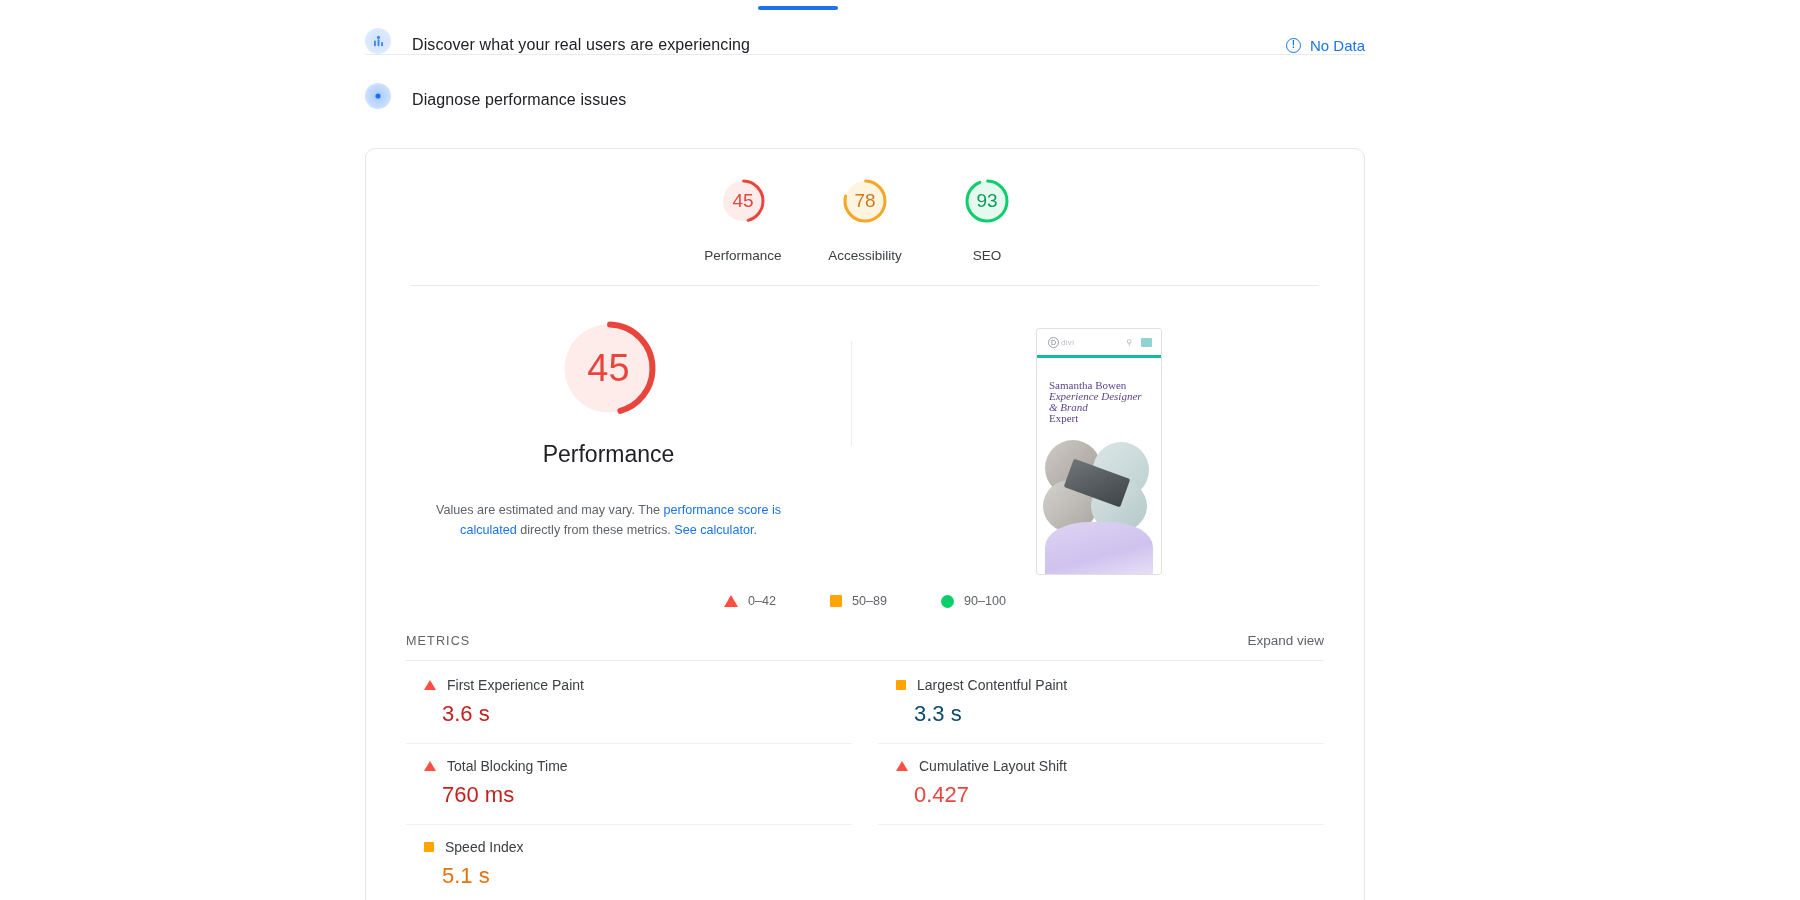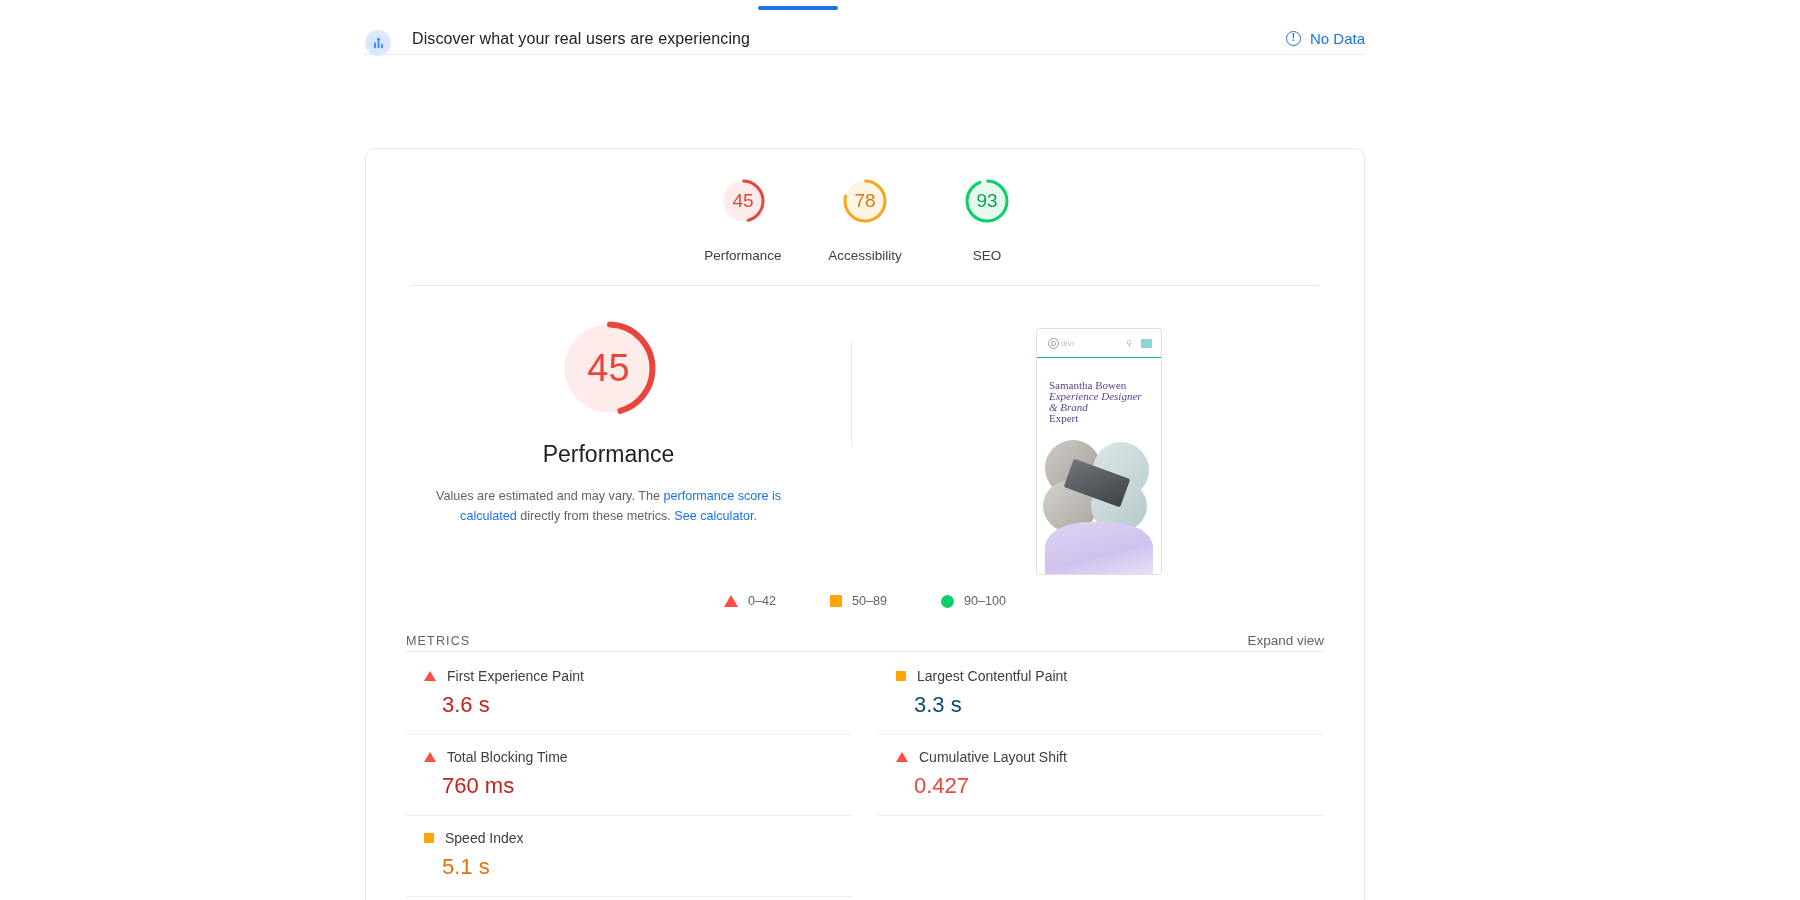--- a/index.html
+++ b/index.html
@@ -15,22 +15,22 @@
   .tab-indicator {
     position: absolute; left: 758px; top: 6px;
     width: 80px; height: 4px; border-radius: 2px; background: #1a73e8;
   }
 
   
   .content { position: absolute; left: 365px; top: 0; width: 1000px; }
 
   
   .section-row {
-    display: flex; align-items: flex-start;
-    height: 54px; padding-top: 30px;
+    display: flex; align-items: flex-end;
+    height: 54px; padding-top: 8px;
   }
   .section-row .label {
     font-size: 16px; color: #202124; margin-left: 21px; letter-spacing: .1px;
   }
   .divider-line { height: 1px; background: #e8eaed; width: 1000px; }
 
   .icon-disc {
     width: 26px; height: 26px; border-radius: 50%;
     display: flex; align-items: center; justify-content: center;
     flex: 0 0 auto;
@@ -76,39 +76,39 @@
     position: absolute; left: 0; top: 0; width: 485px;
     display: flex; flex-direction: column; align-items: center; padding-top: 30px;
   }
   .gauge-big-wrap { position: relative; width: 105px; height: 105px; }
   .gauge-big-num {
     position: absolute; inset: 0; display: flex; align-items: center; justify-content: center;
     font-size: 38px; color: #e8453c;
   }
   .hero-title { margin-top: 20px; font-size: 23px; color: #202124; font-weight: 400; }
   .hero-desc {
-    margin-top: 18px; width: 400px; text-align: center;
+    margin-top: 32px; width: 400px; text-align: center;
     font-size: 12.6px; line-height: 20px; color: #5f6368;
   }
   .hero-desc a { color: #1a73e8; text-decoration: none; }
 
   .hero-divider {
     position: absolute; left: 485px; top: 55px; width: 1px; height: 105px;
     background: #ededed;
   }
 
   
   .thumb {
     position: absolute; left: 670px; top: 42px;
     width: 126px; height: 247px;
     border: 1px solid #e0e0e0; border-radius: 3px; background: #fff; overflow: hidden;
   }
   .thumb-head {
     height: 29px; display: flex; align-items: center; padding: 0 9px 0 11px;
-    border-bottom: 1px solid #14b8a6;
+    border-bottom: 3px solid #14b8a6;
   }
   .thumb-logo { display: flex; align-items: center; gap: 2px; }
   .thumb-logo-circle {
     width: 11px; height: 11px; border-radius: 50%; border: 1px solid #9aa0a6;
     font-size: 7px; line-height: 9px; text-align: center; color: #7a7f85;
   }
   .thumb-logo-text { font-size: 8px; color: #b9bdc2; letter-spacing: .3px; }
   .thumb-search { margin-left: auto; font-size: 8px; color: #b0b5ba; }
   .thumb-burger { margin-left: 9px; width: 11px; height: 9px; background: #8fd3d3; border-radius: 1px; }
   .thumb-heading {
@@ -130,21 +130,21 @@
     margin-top: -22px;
   }
   .legend-item { display: flex; align-items: center; gap: 10px; font-size: 12.6px; color: #5f6368; }
   .sw-tri { width: 0; height: 0; border-left: 7px solid transparent; border-right: 7px solid transparent; border-bottom: 12px solid #ff4e42; }
   .sw-sq { width: 12px; height: 12px; background: #ffa400; border-radius: 1px; }
   .sw-ci { width: 13px; height: 13px; border-radius: 50%; background: #0cce6b; }
 
   
   .metrics-head {
     display: flex; align-items: flex-end; margin: 25px 40px 0 40px;
-    padding-bottom: 3px; border-bottom: 1px solid #ebebeb;
+    padding-bottom: 12px; border-bottom: 1px solid #ebebeb;
   }
   .metrics-title { font-size: 12.6px; color: #5f6368; letter-spacing: 1.1px; }
   .expand-view { margin-left: auto; font-size: 13.5px; color: #5f6368; cursor: pointer; }
 
   .metrics-grid {
     display: flex; gap: 26px; margin: 0 40px; padding-top: 2px;
   }
   .metrics-col { flex: 1; }
   .metric-row { padding: 14px 0 16px 0; border-bottom: 1px solid #f0f0f0; }
   .metric-head { display: flex; align-items: center; gap: 11px; padding-left: 18px; }
@@ -172,20 +172,28 @@
         </svg>
       </div>
       <span class="label">Discover what your real users are experiencing</span>
       <div class="no-data">
         <span class="info-circle">!</span>
         <span>No Data</span>
       </div>
     </div>
     <div class="divider-line"></div>
 
+    <div class="section-row">
+      <div class="icon-disc icon-diagnose">
+        <svg width="12" height="12" viewBox="0 0 12 12">
+          <circle cx="6" cy="6" r="2.6" fill="#1a73e8"></circle>
+        </svg>
+      </div>
+      <span class="label">Diagnose performance issues</span>
+    </div>
   </div>
 
   <div class="card">
 
     <div class="gauges">
       <div class="gauge-item">
         <div class="gauge-mini-wrap">
           <svg width="52" height="52" viewBox="0 0 52 52">
             <circle cx="26" cy="26" r="20" fill="#fdecea"></circle>
             <circle cx="26" cy="26" r="20" fill="none" stroke="#e8453c" stroke-width="3" stroke-dasharray="56.5 125.7" stroke-linecap="round" transform="rotate(-88 26 26)"></circle>

